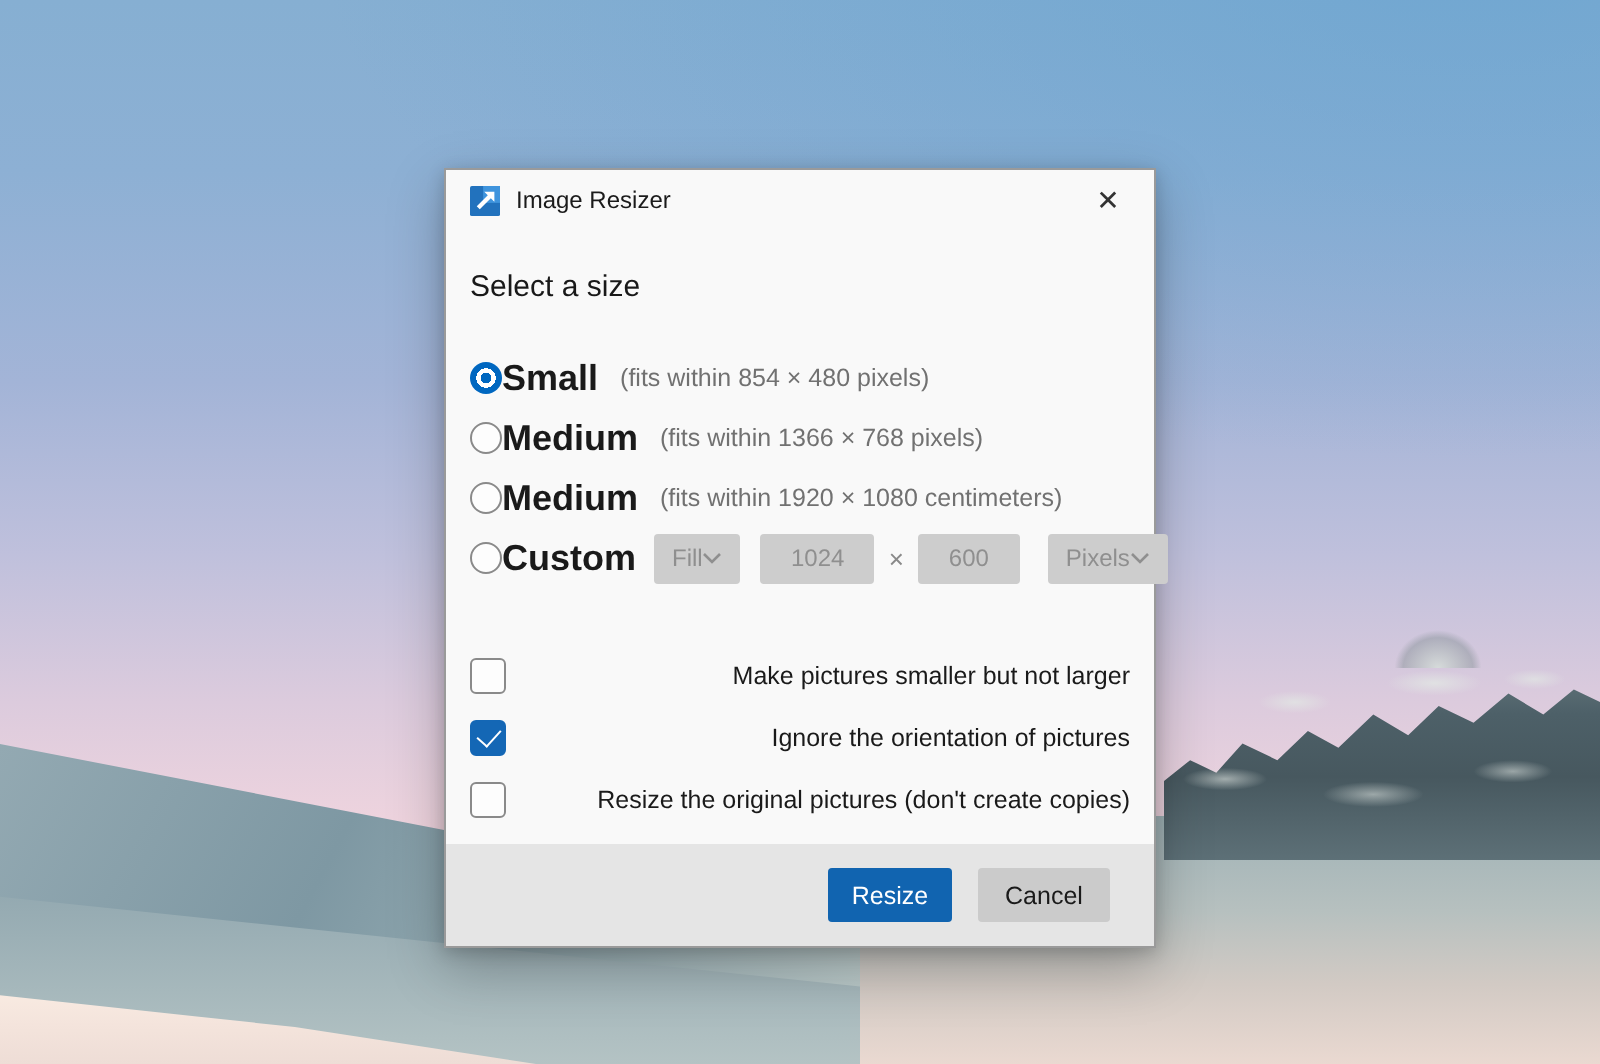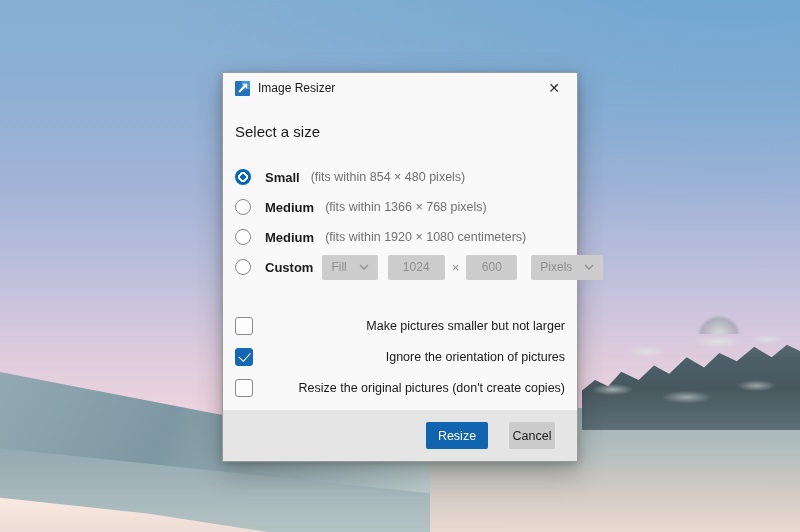--- a/index.html
+++ b/index.html
@@ -34,68 +34,68 @@
       radial-gradient(30px 8px at 14% 62%, rgba(222,228,224,0.6), rgba(222,228,224,0) 70%),
       radial-gradient(36px 9px at 48% 70%, rgba(222,228,224,0.55), rgba(222,228,224,0) 70%),
       radial-gradient(28px 8px at 80% 58%, rgba(222,228,224,0.55), rgba(222,228,224,0) 70%); }
   .bush { position:absolute; left:690px; top:306px; width:58px; height:28px;
     background:radial-gradient(50% 90% at 50% 100%, rgba(214,221,218,0.9), rgba(120,136,138,0.4) 60%, rgba(120,136,138,0) 75%); }
   .sand-front-left { position:absolute; left:0; top:488px; width:268px; height:44px;
     clip-path:polygon(0 22%, 55% 58%, 100% 100%, 0 100%);
     background:linear-gradient(180deg,#fbeee4 0%, #f4e4dc 55%, #eeddd6 100%); }
 
   
-  .dialog { position:absolute; left:222px; top:72px; width:356px; height:390px;
+  .dialog { position:absolute; left:222px; top:84px; width:356px; height:390px;
     background:#f9f9f9; border:1px solid #9a9a9a;
     box-shadow:0 10px 26px rgba(0,0,0,0.25), 0 2px 8px rgba(0,0,0,0.18);
     display:flex; flex-direction:column; color:#1a1a1a; }
   .titlebar { height:30px; display:flex; align-items:center; padding:0 8px 0 12px; flex:0 0 auto; }
   .app-icon { width:15px; height:15px; display:inline-block; margin-right:8px; }
   .title-text { font-size:12px; color:#1b1b1b; }
   .close-btn { margin-left:auto; width:30px; height:24px; border:0; background:transparent;
     font-size:14px; color:#333; cursor:default; font-family:inherit; line-height:1; }
 
   .body { flex:1 1 auto; padding:0 12px; }
   .heading { margin-top:20px; font-size:15px; color:#191919; }
 
   .options { margin-top:22px; }
   .opt-row { height:30px; display:flex; align-items:center; }
   .radio { width:16px; height:16px; border-radius:50%; flex:0 0 auto;
     border:1px solid #8a8a8a; background:#fdfdfd; }
   .radio.checked { border:0;
     background:radial-gradient(circle at 50% 50%, #0067c0 0 2.6px, #ffffff 2.6px 4.9px, #0067c0 4.9px 100%); }
-  .opt-label { font-weight:bold; font-size:13px; margin-left:14px; }
+  .opt-label { font-weight:bold; font-size:18px; margin-left:0; }
   .opt-desc { color:#717171; font-size:12.5px; margin-left:11px; }
 
   .custom-controls { display:flex; align-items:center; margin-left:9px; }
   .ctl { background:#cdcdcd; color:#8f8f8f; font-size:12px; height:25px;
     border-radius:2px; display:flex; align-items:center; justify-content:center; }
-  .ctl-dd { padding:0 9px; gap:12px; }
+  .ctl-dd { padding:0 9px; gap:0; }
   .ctl-input { width:57px; }
   .ctl-input.small { width:51px; }
   .times { color:#8a8a8a; font-size:13px; margin:0 7px; }
   .dd-chev { display:block; }
   .gap10 { width:10px; } .gap14 { width:14px; }
 
   .checks { margin-top:28px; }
   .chk-row { height:31px; display:flex; align-items:center;justify-content:space-between; }
   .checkbox { width:18px; height:18px; border:1px solid #8a8a8a; border-radius:3px;
     background:#fdfdfd; flex:0 0 auto; position:relative; }
   .checkbox.checked { background:#1467b5; border-color:#1467b5; }
   .checkbox.checked::after { content:""; position:absolute; left:4.5px; top:1.5px;
     width:6px; height:10px; border:solid #fff; border-width:0 1.6px 1.6px 0;
     transform:rotate(42deg); }
   .chk-label { font-size:12.5px; margin-left:10px; color:#1a1a1a; }
 
   .footer { flex:0 0 51px; background:#e5e5e5; display:flex; align-items:center;
-    justify-content:flex-end; padding:0 22px; gap:21px; }
+    justify-content:flex-end; padding:0 22px; gap:13px; }
   .btn { height:27px; border:0; border-radius:2px; font-size:12.5px;
     font-family:inherit; cursor:default; }
   .btn-primary { background:#1164b0; color:#ffffff; width:62px; }
-  .btn-secondary { background:#cbcbcb; color:#1a1a1a; width:46px; }
+  .btn-secondary { background:#cbcbcb; color:#1a1a1a; width:66px; }
 </style>
 </head>
 <body>
 
 <div class="desktop">
   <div class="sky"></div>
   <div class="sky-tint"></div>
   <div class="dune-left"></div>
   <div class="dune-left-shade"></div>
   <div class="sand-right"></div>

